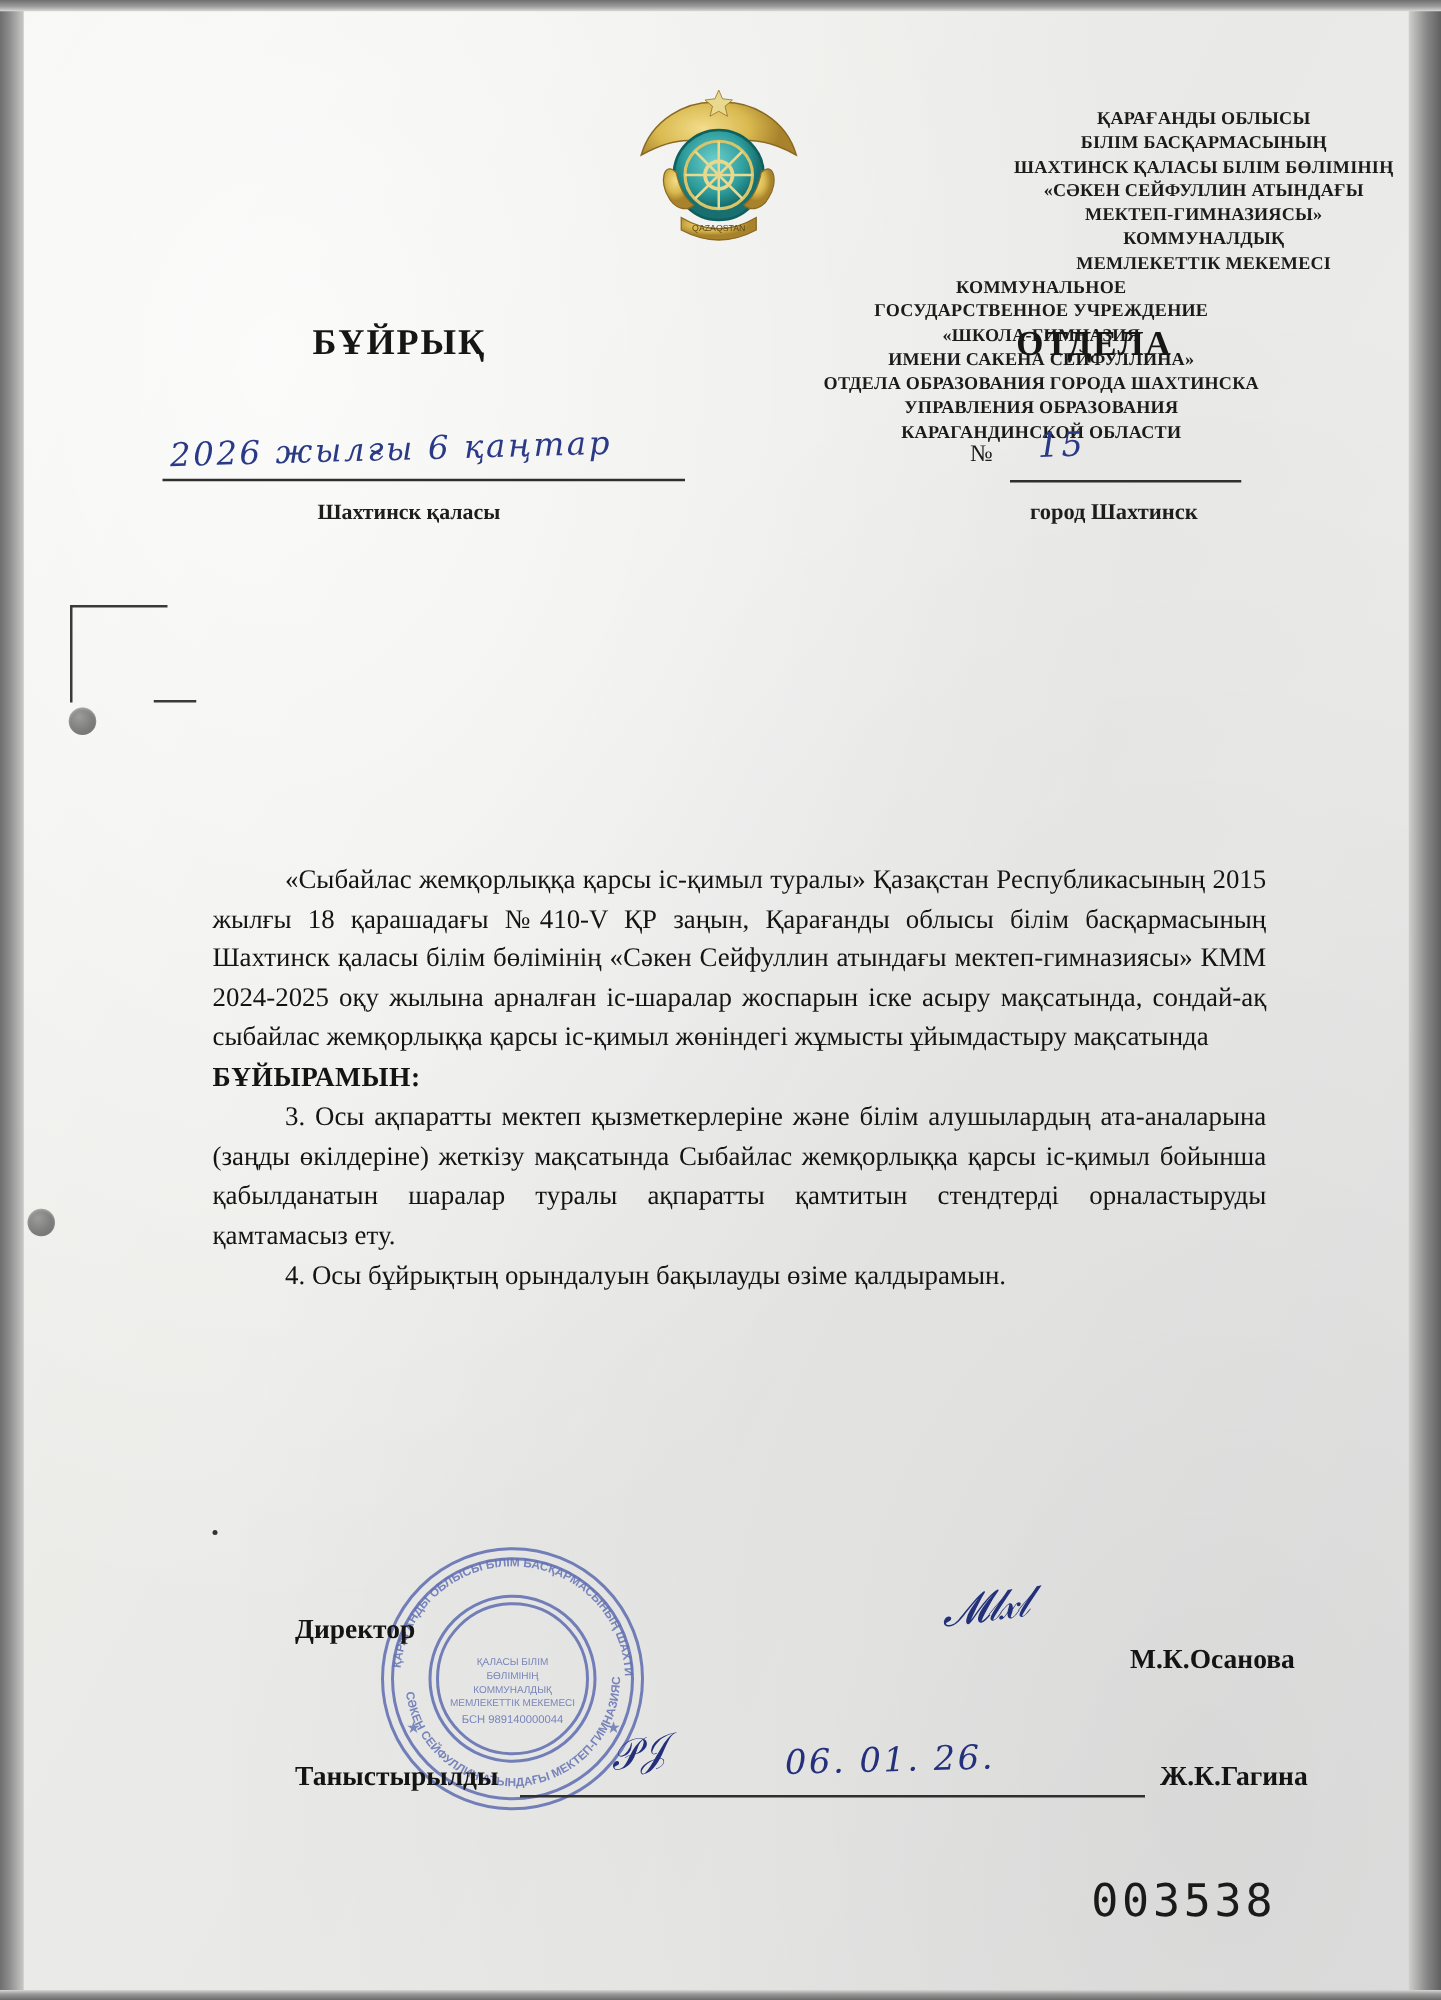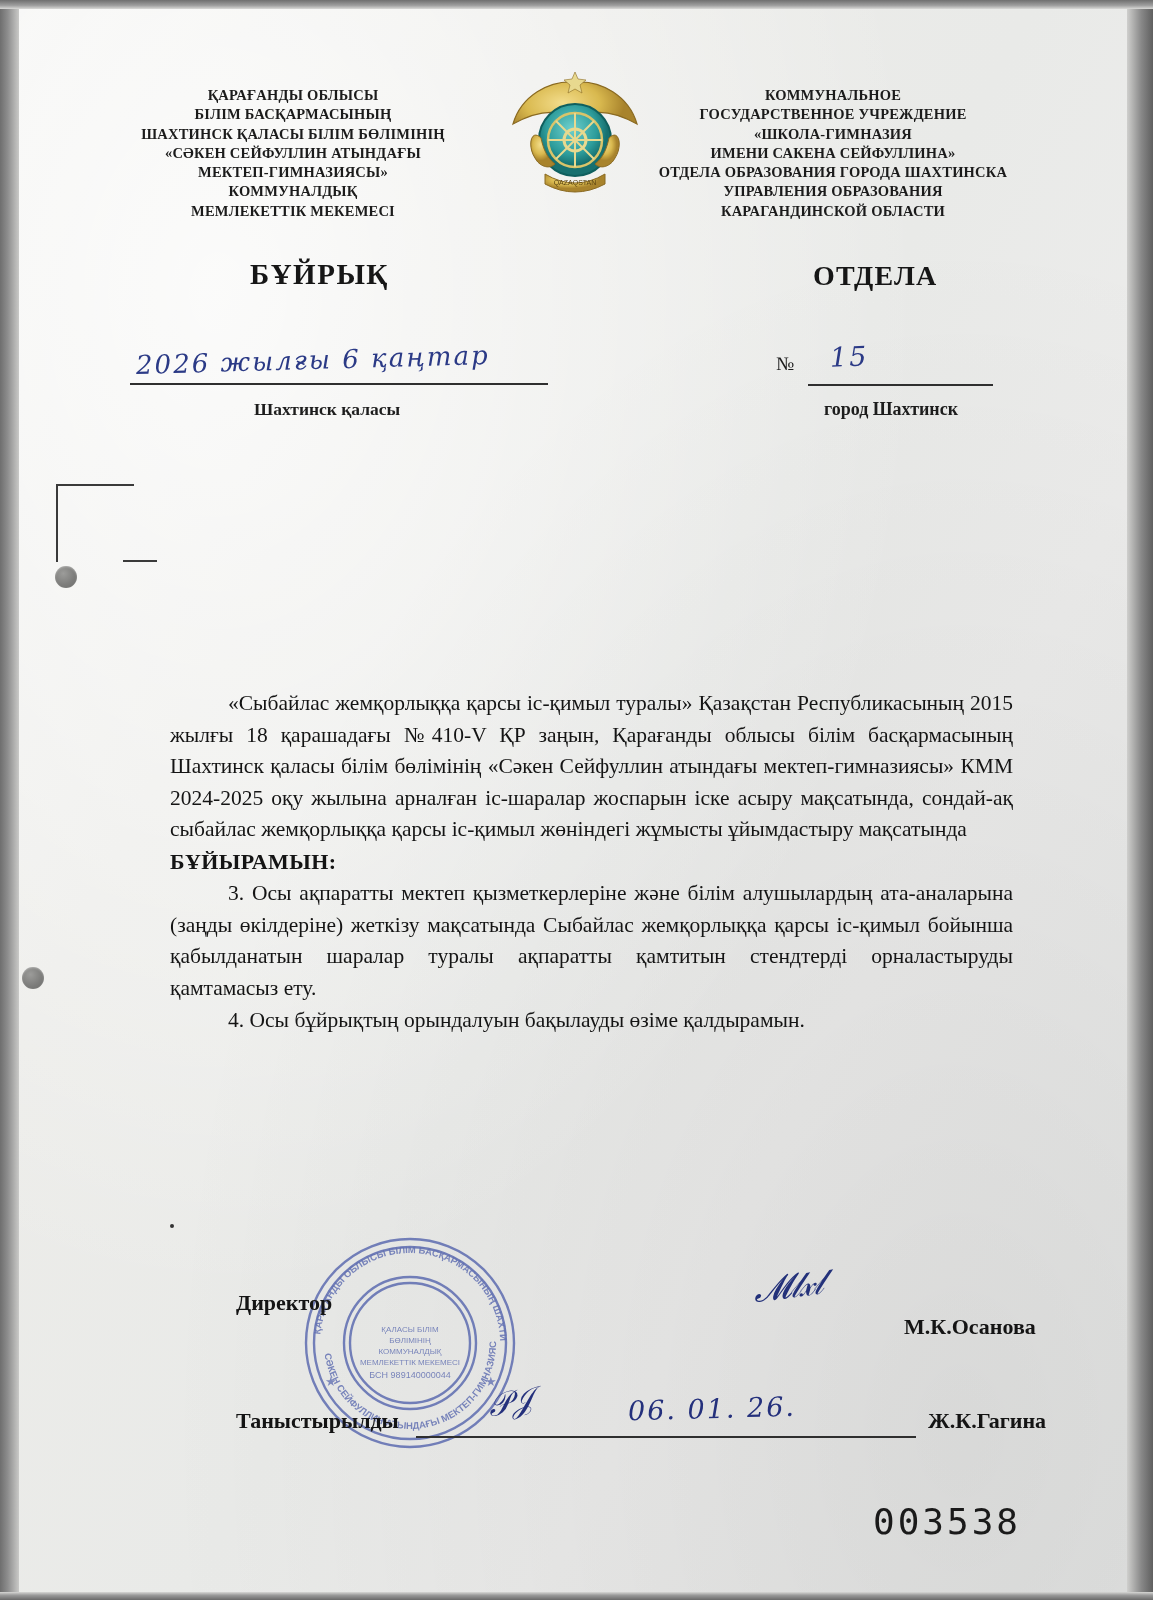--- a/index.html
+++ b/index.html
@@ -72,21 +72,22 @@
   .hole.h2 { left: 22px; top: 967px; }
 
   
   .hdr {
     position: absolute;
     top: 78px;
     left: 0;
     width: 1110px;
     display: flex;
     justify-content: space-between;
-    align-items: flex-start;
+    align-items: flex-end;
+    flex-direction: column;
   }
   .hdr-col {
     font-family: "Liberation Serif", serif;
     font-weight: bold;
     font-size: 14.5px;
     line-height: 1.33;
     letter-spacing: 0.2px;
     color: #1b1b1b;
     text-align: center;
   }

